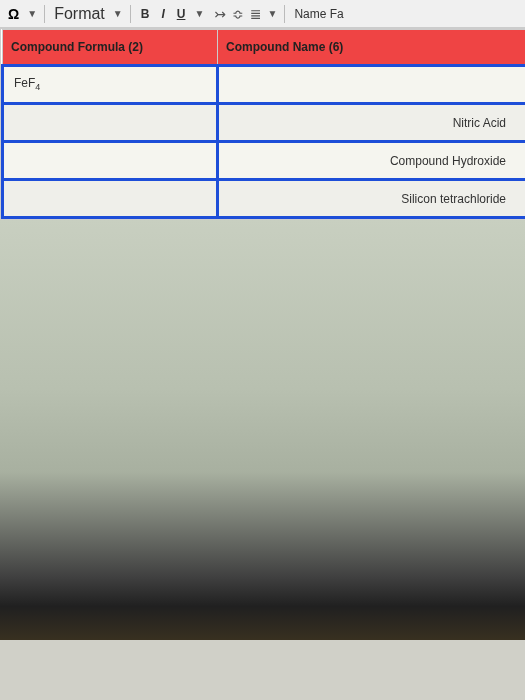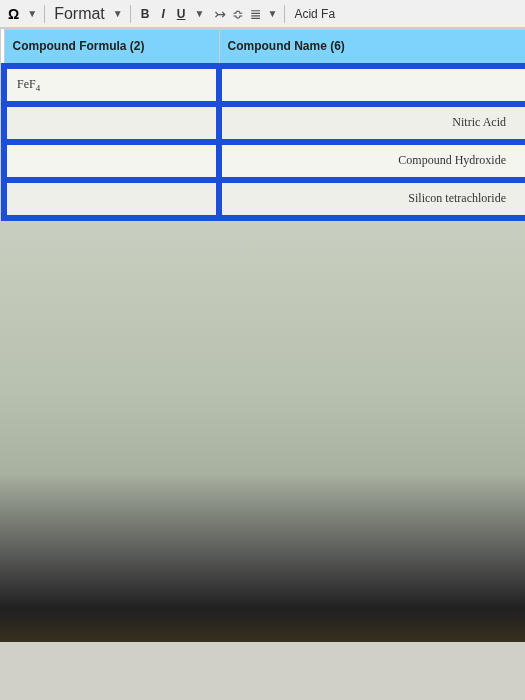--- a/index.html
+++ b/index.html
@@ -109,39 +109,38 @@
 
     col.col-formula {
       width: 215px;
     }
 
     col.col-name {
       width: 310px;
     }
 
     thead tr th {
-      background-color: #7dd3fc;
+      background-color: #ef4444;
       border: 1px solid #ccc;
       padding: 6px 8px;
       font-size: 12px;
       font-weight: bold;
       color: #222;
       text-align: left;
       height: 36px;
     }
 
     tbody tr td {
-      border: 6px solid #1d4ed8;
+      border: 3px solid #1d4ed8;
       padding: 8px 10px;
       font-size: 12px;
       color: #333;
       height: 38px;
       vertical-align: middle;
       background-color: #f9f9f5;
-      font-family: Liberation Serif, serif;
     }
 
     tbody tr:nth-child(odd) td {
       background-color: #f5f5ef;
     }
 
     tbody tr:nth-child(even) td {
       background-color: #efefea;
     }
 
@@ -181,21 +180,21 @@
   <button class="toolbar-btn italic">I</button>
   <button class="toolbar-btn underline">U</button>
   <span class="toolbar-arrow">▼</span>
   <div class="toolbar-align-group">
     <span class="toolbar-align-btn">↣</span>
     <span class="toolbar-align-btn">≎</span>
     <span class="toolbar-align-btn">≣</span>
     <span class="toolbar-arrow">▼</span>
   </div>
   <div class="toolbar-divider"></div>
-  <span class="toolbar-font-label">Acid Fa</span>
+  <span class="toolbar-font-label">Name Fa</span>
 </div>
 
 <div class="spreadsheet-container">
   <table>
     <colgroup>
       <col class="col-formula">
       <col class="col-name">
     </colgroup>
     <thead>
       <tr>

